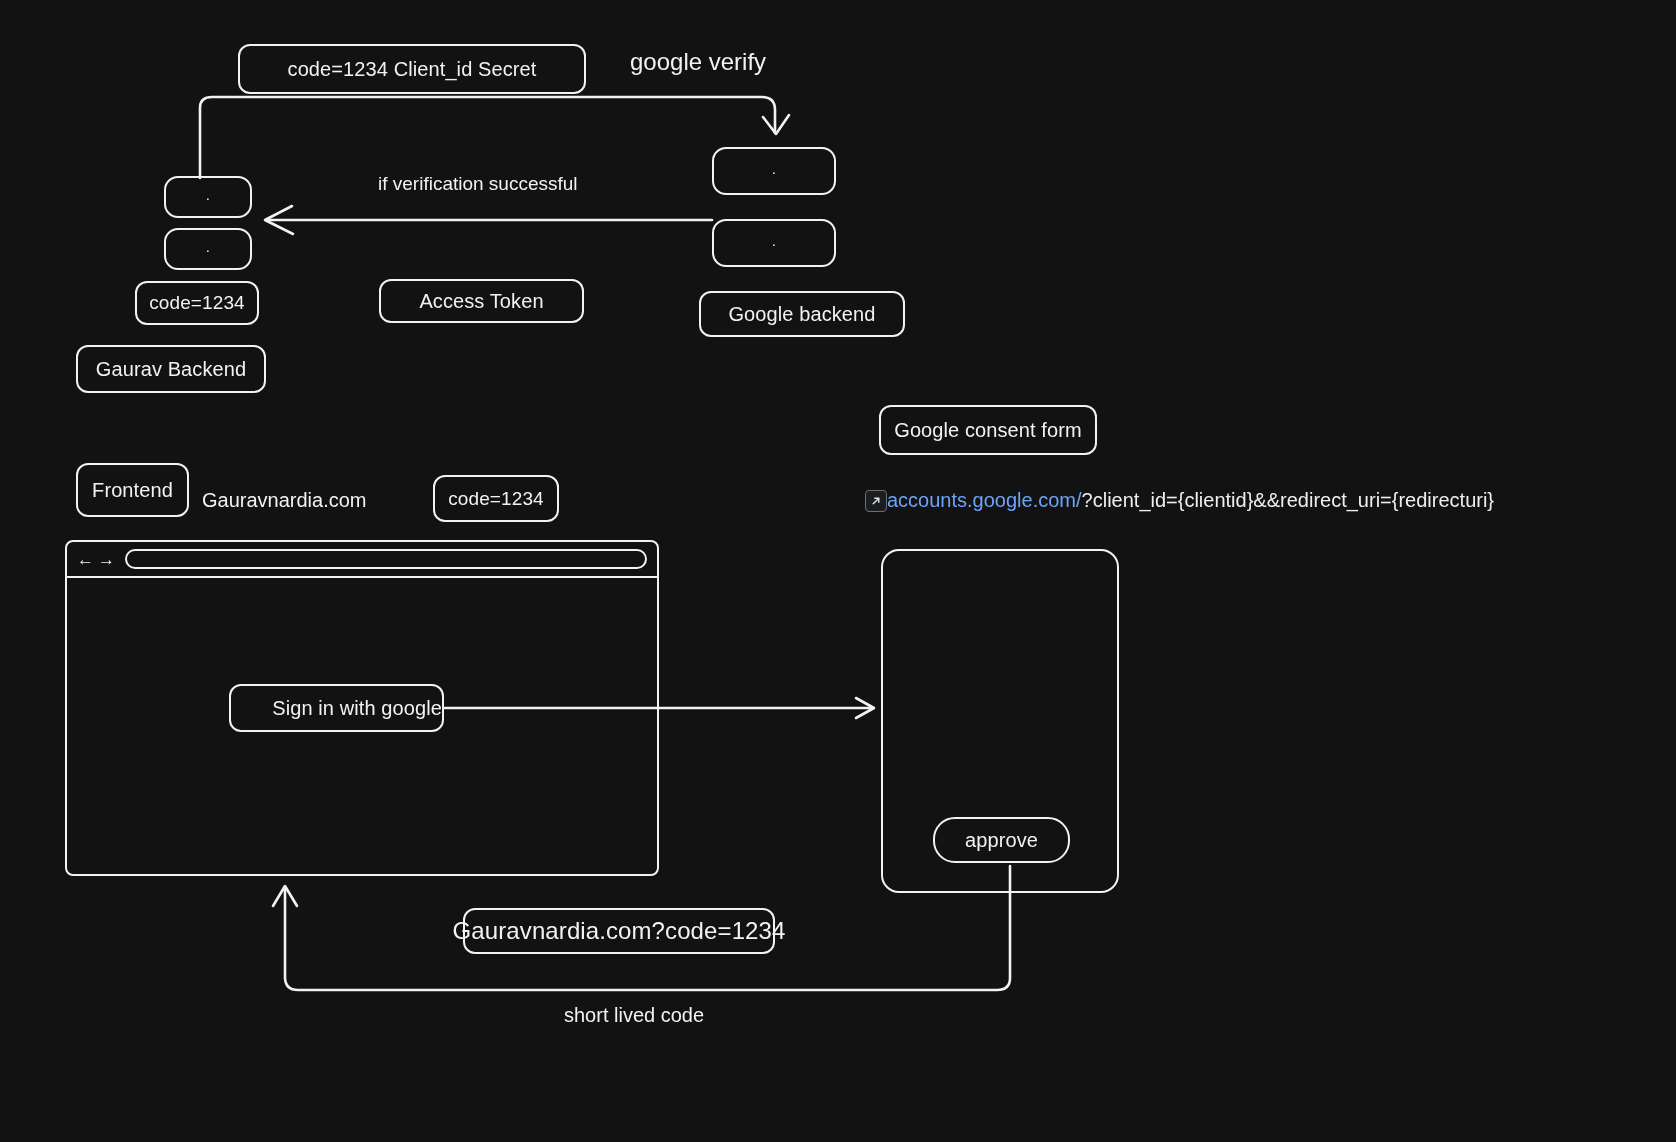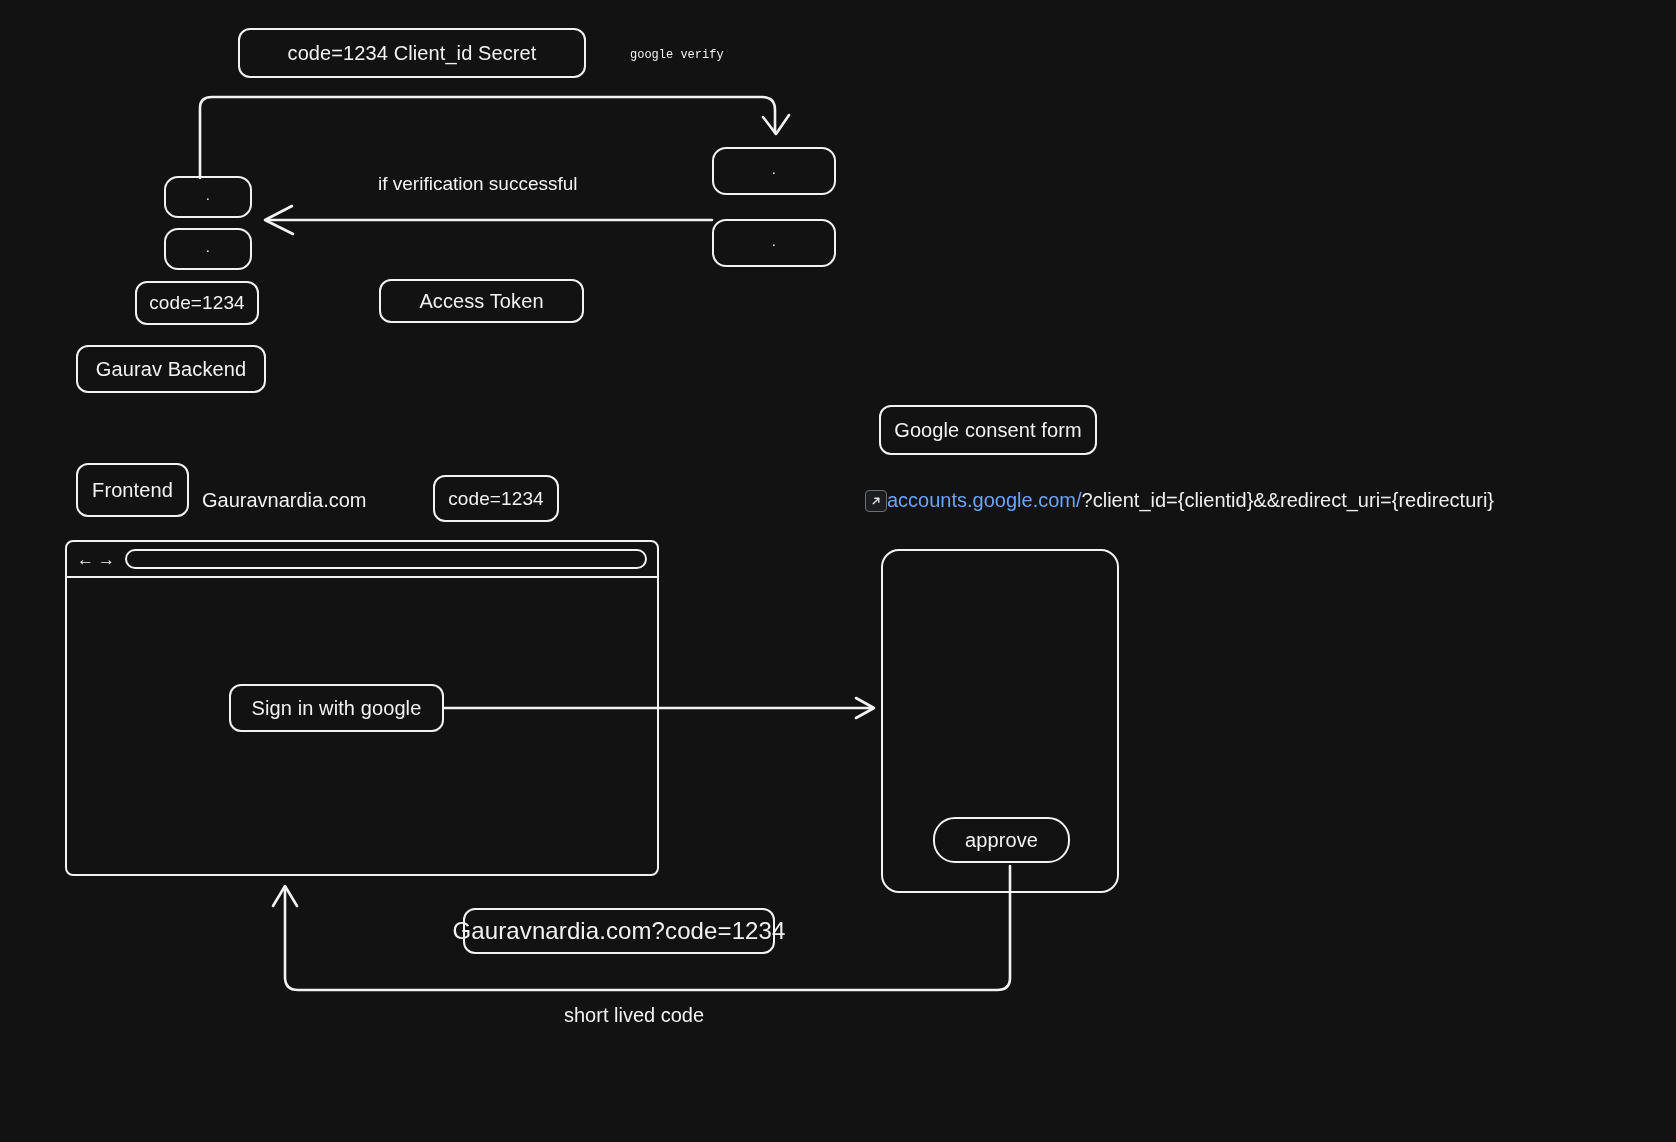--- a/index.html
+++ b/index.html
@@ -144,25 +144,25 @@
     <line x1="712" y1="220" x2="268" y2="220"></line>
     <polyline points="292,206 265,220 293,234"></polyline>
 
     <line x1="444" y1="708" x2="872" y2="708"></line>
     <polyline points="856,698 874,708 856,718"></polyline>
 
     <path d="M1010,866 L1010,978 Q1010,990 997,990 L298,990 Q285,990 285,977 L285,890"></path>
     <polyline points="273,906 285,886 297,906"></polyline>
   </svg>
 
-  <div class="node" style="left:238px; top:28px; width:348px; height:50px; font-size:20px;">
+  <div class="node" style="left:238px; top:44px; width:348px; height:50px; font-size:20px;">
     <span>code=1234    Client_id    Secret</span>
   </div>
 
-  <div class="label" style="left:630px; top:48px; font-size:12px;font-family:Liberation Mono, monospace;">google verify</div>
+  <div class="label" style="left:630px; top:48px; font-size:24px;">google verify</div>
 
   <div class="label" style="left:378px; top:173px; font-size:19px;">if verification successful</div>
 
   <div class="node dot" style="left:164px; top:176px; width:88px; height:42px;">
     <span>.</span>
   </div>
   <div class="node dot" style="left:164px; top:228px; width:88px; height:42px;">
     <span>.</span>
   </div>
 
@@ -174,20 +174,23 @@
   </div>
 
   <div class="node" style="left:379px; top:237px; width:205px; height:44px; font-size:20px;margin-top:42px;">
     <span>Access Token</span>
   </div>
 
   <div class="node" style="left:135px; top:281px; width:124px; height:44px; font-size:19px;">
     <span>code=1234</span>
   </div>
 
+  <div class="node" style="left:699px; top:291px; width:206px; height:46px; font-size:20px;">
+    <span>Google backend</span>
+  </div>
 
   <div class="node" style="left:76px; top:345px; width:190px; height:48px; font-size:20px;">
     <span>Gaurav Backend</span>
   </div>
 
   <div class="node" style="left:879px; top:405px; width:218px; height:50px; font-size:20px;">
     <span>Google consent form</span>
   </div>
 
   <div class="node" style="left:76px; top:463px; width:113px; height:54px; font-size:20px;">
@@ -215,21 +218,21 @@
     <div class="browser-toolbar">
       <span class="nav-arrows">
         <span>←</span>
         <span>→</span>
       </span>
       <span class="addressbar" title=""></span>
     </div>
     <div class="toolbar-rule"></div>
   </div>
 
-  <div class="node" style="left:229px; top:684px; width:215px; height:48px; font-size:20px;">
+  <div class="node" style="left:229px; top:684px; width:215px; height:48px; font-size:20px;justify-content:flex-end;">
     <span>Sign in with google</span>
   </div>
 
   <div class="panel" style="left:881px; top:549px; width:238px; height:344px;"></div>
 
   <div class="node" style="left:933px; top:817px; width:137px; height:46px; font-size:20px;border-radius:22px;">
     <span>approve</span>
   </div>
 
   <div class="node" style="left:463px; top:908px; width:312px; height:46px; font-size:24px;">

